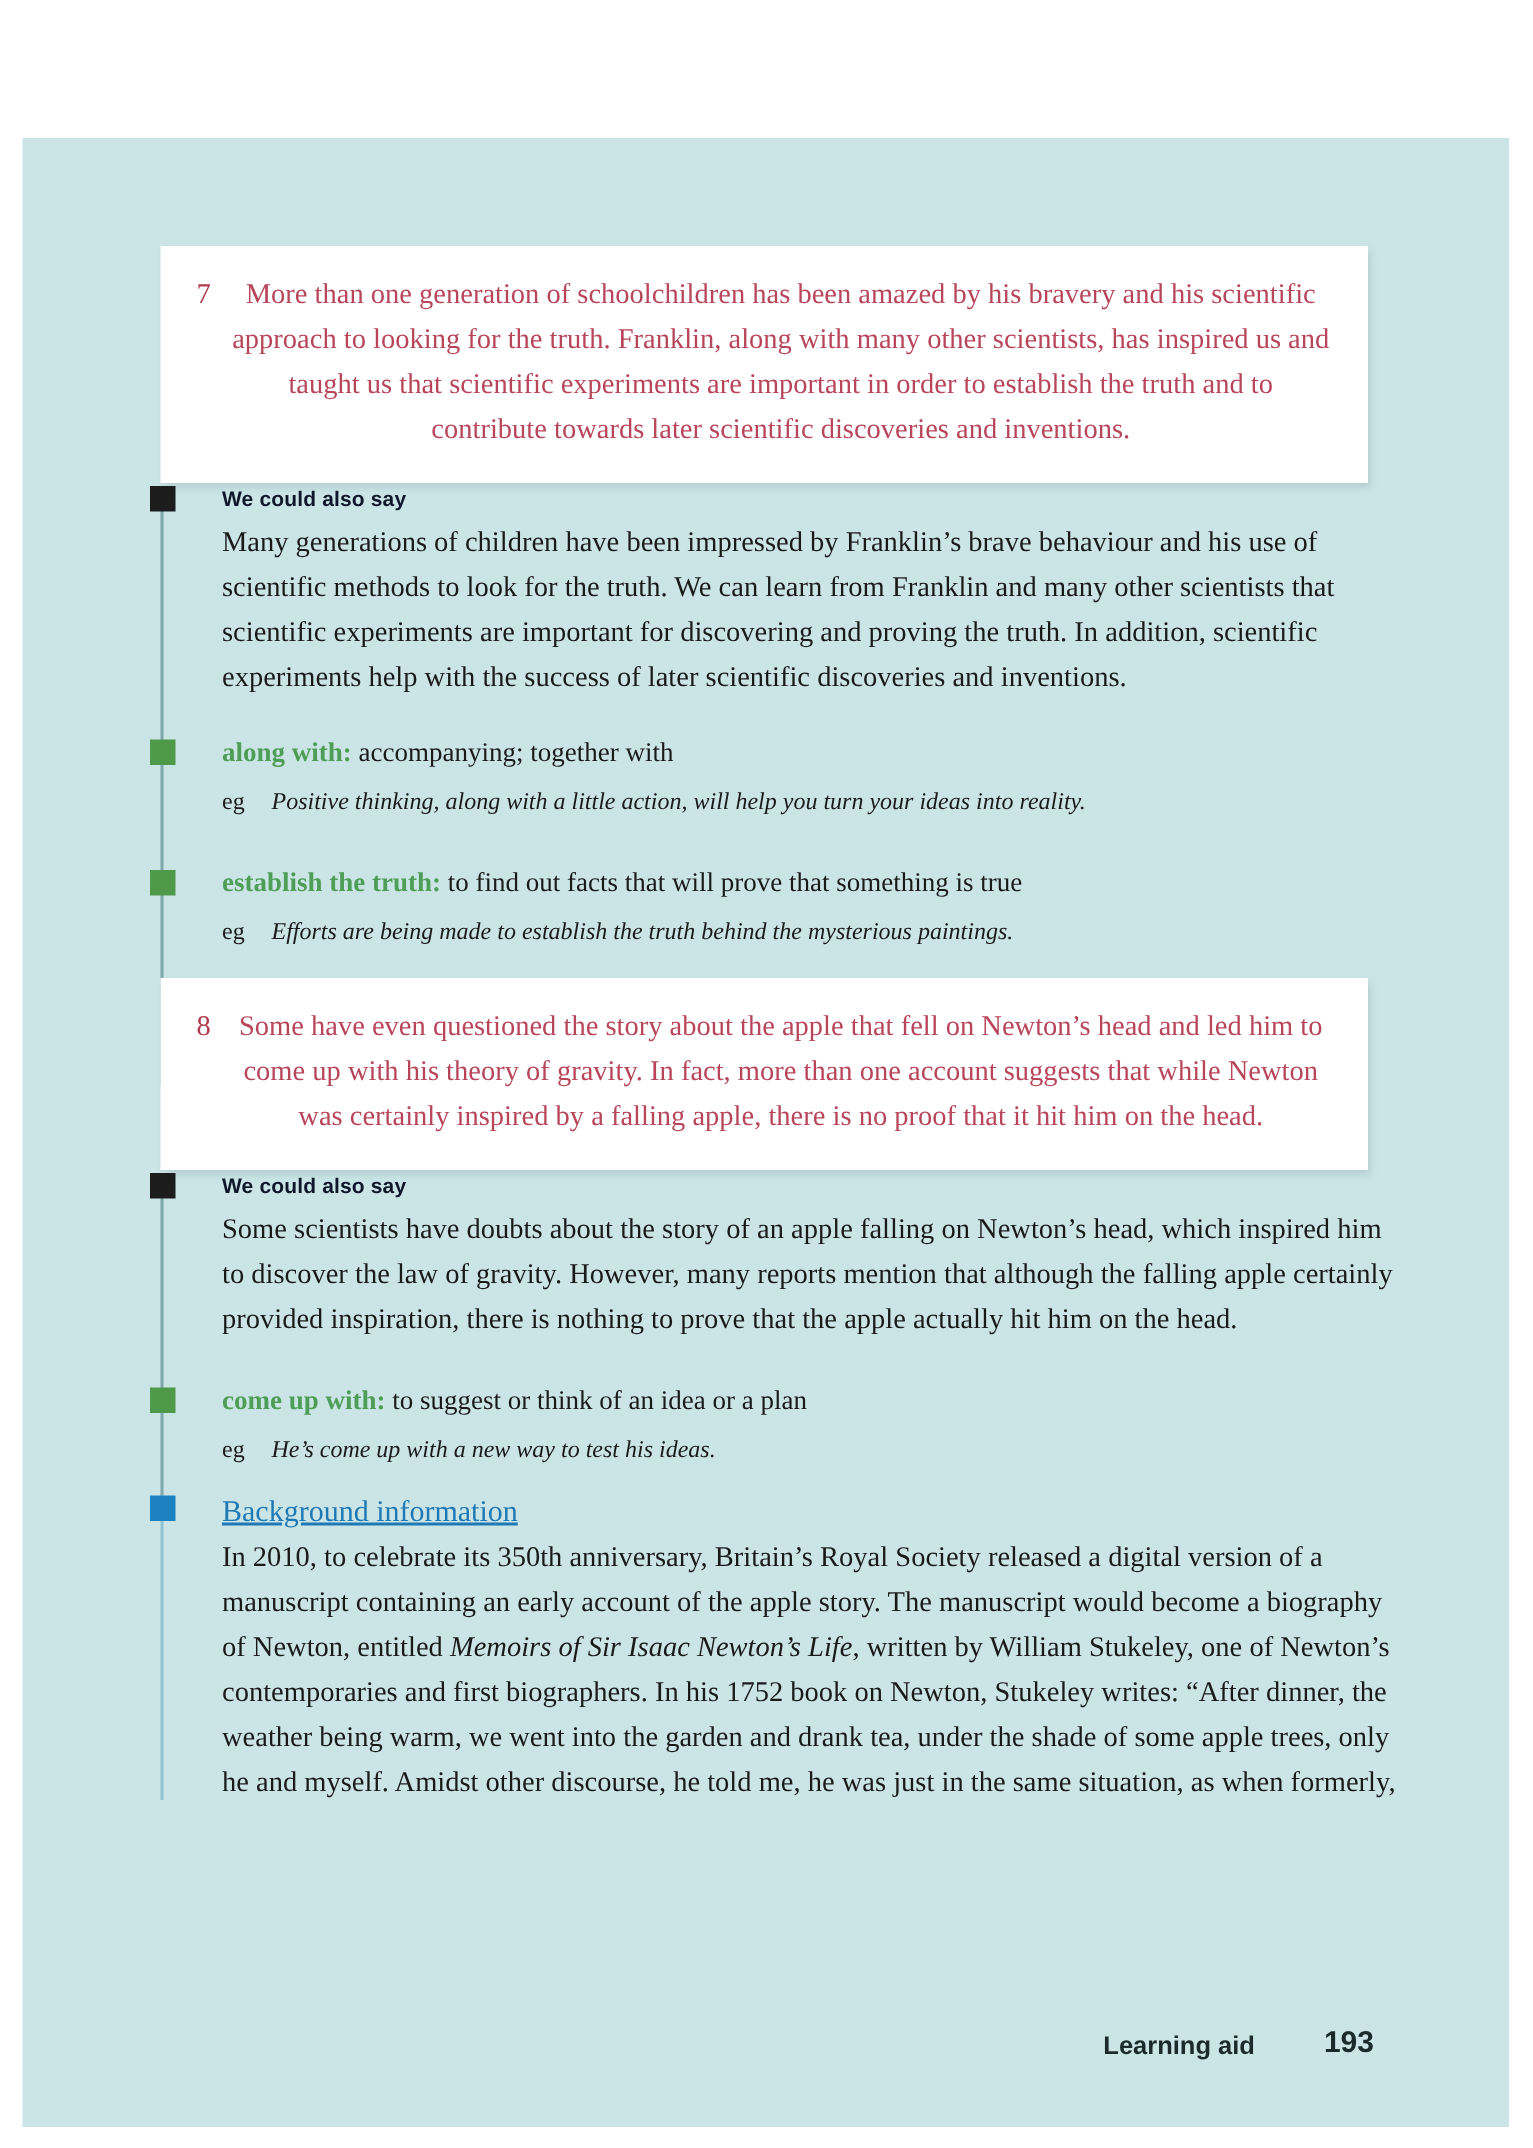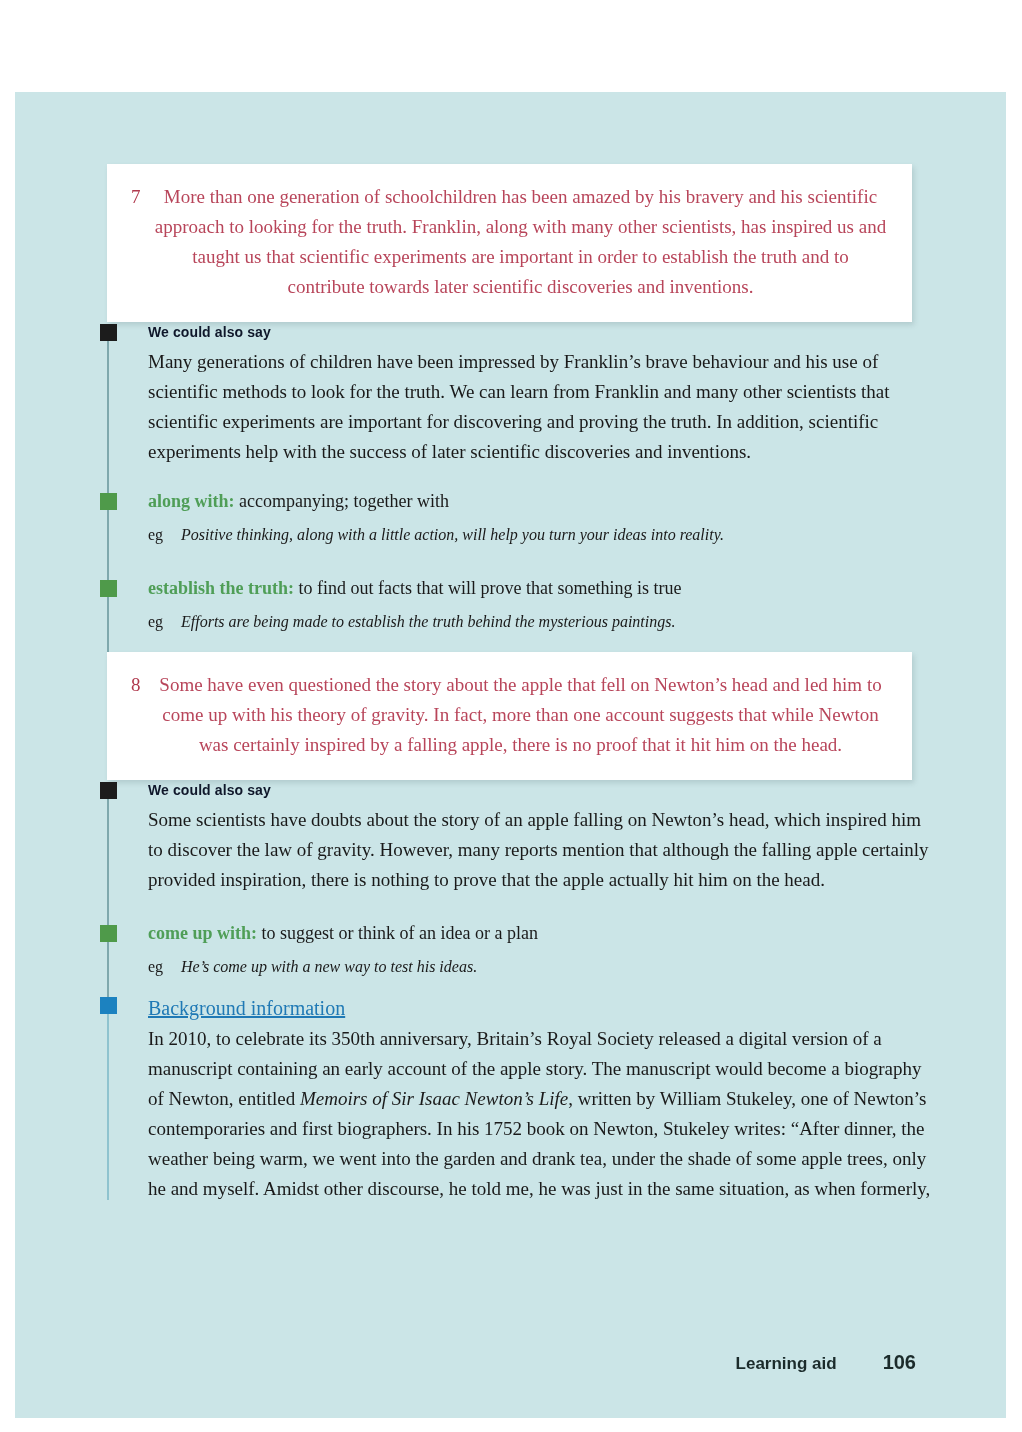--- a/index.html
+++ b/index.html
@@ -240,16 +240,16 @@
     <div class="rule blue" style="height:203px;"></div>
     <div class="marker blue" style="top:0px;"></div>
     <div class="block-inner">
       <a class="bg-title" href="#">Background information</a>
       <p class="bg-body"><span>In 2010, to celebrate its 350th anniversary, Britain’s Royal Society released a digital version of a manuscript containing an early account of the apple story. The manuscript would become a biography of Newton, entitled </span><i>Memoirs of Sir Isaac Newton’s Life</i><span>, written by William Stukeley, one of Newton’s contemporaries and first biographers. In his 1752 book on Newton, Stukeley writes: “After dinner, the weather being warm, we went into the garden and drank tea, under the shade of some apple trees, only he and myself. Amidst other discourse, he told me, he was just in the same situation, as when formerly,</span></p>
     </div>
   </div>
 
   <div id="footer">
     <span class="chapter">Learning aid</span>
-    <span class="pageno">106</span>
+    <span class="pageno">193</span>
   </div>
 
 </div>
 
 </body></html>

